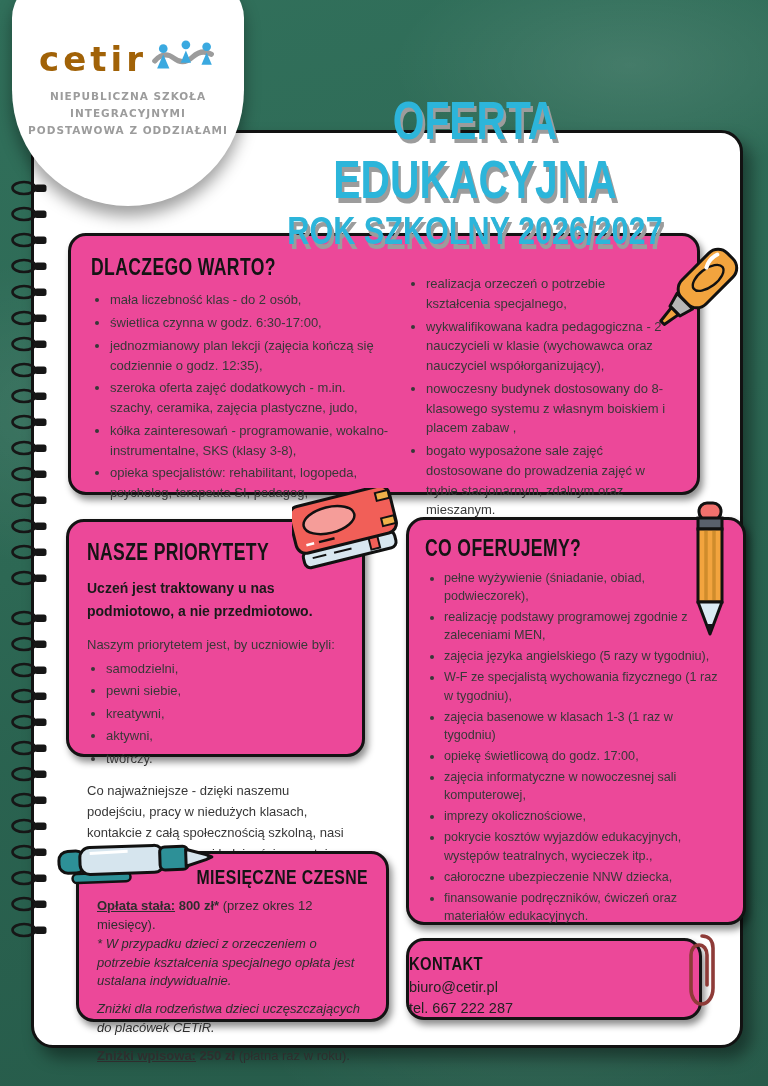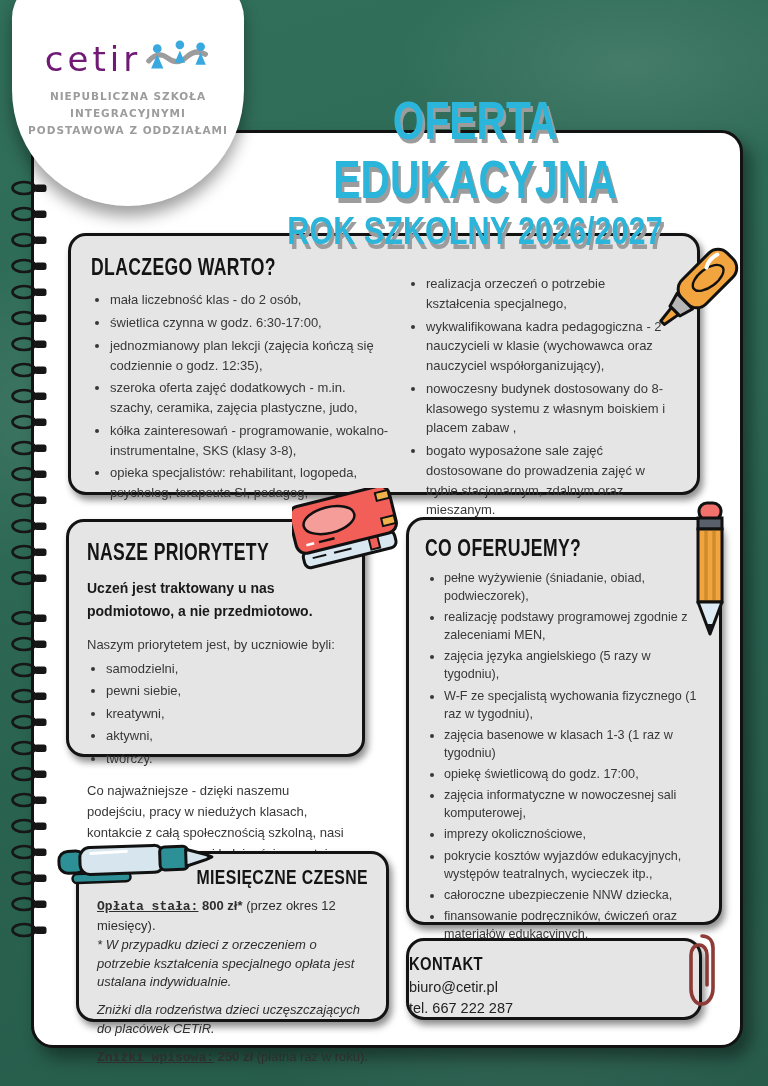--- a/index.html
+++ b/index.html
@@ -18,63 +18,63 @@
   
   .page{position:absolute;left:31px;top:130px;width:706px;height:912px;
     background:#fff;border:3px solid #121212;border-radius:22px;
     box-shadow:8px 10px 16px rgba(0,0,0,.42);z-index:1;}
 
   
   .logo-blob{position:absolute;left:12px;top:-20px;width:232px;height:226px;
     background:#fff;border-radius:38px 38px 116px 116px;
     box-shadow:0 10px 16px rgba(0,0,0,.38);z-index:6;text-align:center;}
   .brand-row{display:flex;align-items:center;justify-content:center;gap:4px;margin-top:58px;}
-  .brand{font-family:"DejaVu Sans",sans-serif;font-weight:normal;font-size:34px;
-    color:#701a75;letter-spacing:4px;line-height:1;}
+  .brand{font-family:"DejaVu Sans",sans-serif;font-weight:bold;font-size:34px;
+    color:#a16207;letter-spacing:4px;line-height:1;}
   .logo-sub{margin-top:8px;font-family:"DejaVu Sans",sans-serif;font-weight:bold;
     font-size:10.5px;letter-spacing:1px;line-height:1.6;color:#9c9c9c;}
 
   
   .title-block{position:absolute;left:230px;top:97px;width:490px;z-index:3;text-align:center;}
   .title-line{display:block;font-weight:800;color:#2cb5da;letter-spacing:0;
     text-shadow:3px 4px 0 #9c9c9c;line-height:1.12;}
   .title-1{font-size:48px;transform:scale(.85,1.1);}
   .title-2{font-size:36px;margin-top:6px;transform:scale(.85,1.1);}
 
   
-  .card{position:absolute;background:#e5e5e5;border:3px solid #131313;border-radius:18px;
+  .card{position:absolute;background:#ec4899;border:3px solid #131313;border-radius:18px;
     box-shadow:3px 5px 7px rgba(0,0,0,.45);z-index:2;box-sizing:border-box;color:#383838;}
   .card-head{font-weight:bold;font-size:20px;color:#141414;letter-spacing:.4px;
     transform:scale(.88,1.15);transform-origin:0 50%;white-space:nowrap;}
   ul.bullets{margin:8px 0 0 0;padding-left:19px;}
   ul.bullets li{margin-bottom:3px;}
 
   .card-why{left:68px;top:233px;width:632px;height:262px;padding:16px 20px;
     font-size:13px;line-height:1.52;}
   .why-cols{display:flex;gap:16px;}
   .why-col1{width:300px;}
   .why-col2{width:266px;padding-top:22px;}
   .why-col2 ul.bullets{margin-top:0;}
 
   .card-priorities{left:66px;top:519px;width:299px;height:238px;padding:15px 18px;
     font-size:13px;line-height:1.5;}
   .lead{font-weight:bold;color:#1a1a1a;font-size:14px;line-height:1.65;margin:10px 0 12px;}
   .intro{margin:0;}
   .card-priorities ul.bullets{margin-top:4px;}
   .outro{margin:12px 0 0;line-height:1.62;}
 
-  .card-offer{left:406px;top:517px;width:316px;height:408px;padding:14px 16px;
+  .card-offer{left:406px;top:517px;width:340px;height:408px;padding:14px 16px;
     font-size:12.6px;line-height:1.44;}
   .card-offer ul.bullets{margin-top:6px;}
 
   .card-tuition{left:76px;top:851px;width:313px;height:171px;padding:10px 18px;
     font-size:13px;line-height:1.45;color:#2e2e2e;}
   .tuition-head{transform-origin:100% 50%;text-align:right;font-size:18px;
     font-weight:bold;color:#141414;transform:scale(.88,1.15);letter-spacing:.4px;}
-  .u{text-decoration:underline;font-family:Liberation Mono, monospace;}
+  .u{text-decoration:underline;}
   .b{font-weight:bold;}
   .t-line{margin:7px 0 0;}
   .t-note{margin:0 0 9px;font-style:italic;}
   .t-disc{margin:0 0 9px;font-style:italic;}
 
   .card-contact{left:406px;top:938px;width:296px;height:82px;padding:11px 0;
     font-size:14.5px;line-height:1.42;color:#222;}
   .contact-head{font-weight:bold;font-size:16.5px;color:#141414;letter-spacing:.4px;
     transform:scale(.9,1.12);transform-origin:0 50%;margin-bottom:2px;}
 

